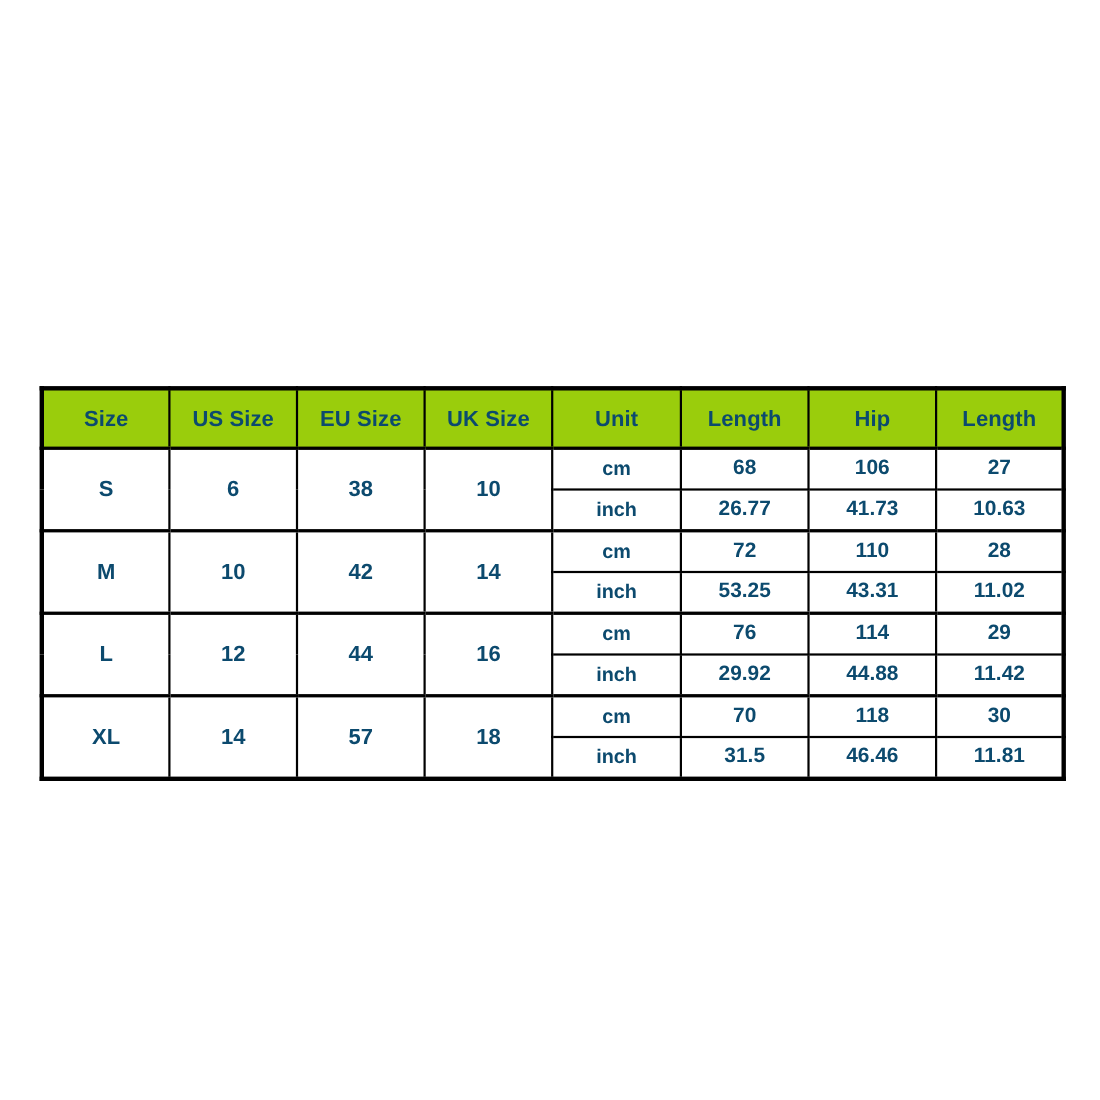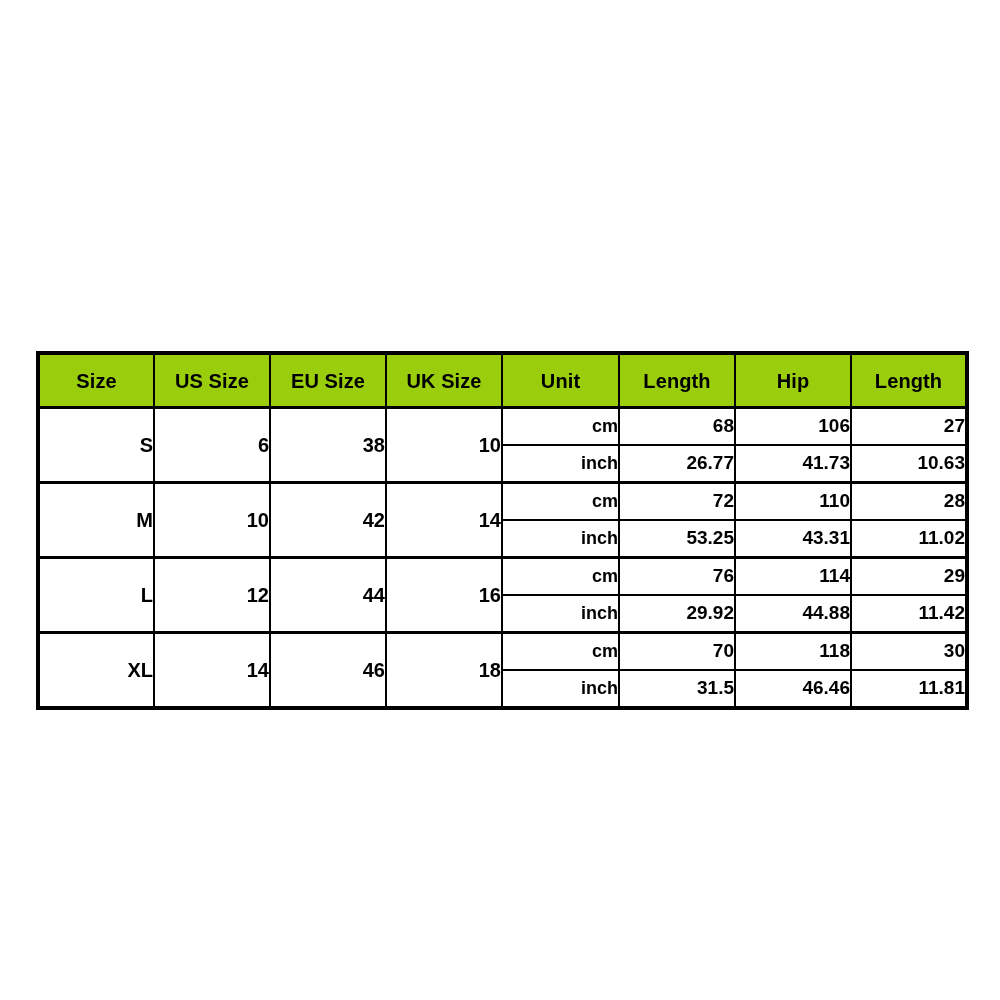--- a/index.html
+++ b/index.html
@@ -40,38 +40,37 @@
   table.size-chart col.c-unit   { width: 117px; }
   table.size-chart col.c-waist  { width: 116px; }
   table.size-chart col.c-hip    { width: 116px; }
   table.size-chart col.c-length { width: 116px; }
 
   table.size-chart th,
   table.size-chart td {
     border: 2px solid #000000;
     text-align: center;
     vertical-align: middle;
-    color: #000000;
+    color: #0c4a6e;
     font-weight: bold;
     padding: 0;
     line-height: 1.1;
   }
 
   table.size-chart thead th {
     background: #9ACD0C;
     height: 51px;
     font-size: 20px;
     letter-spacing: 0.1px;
   }
 
   table.size-chart tbody td {
     height: 35px;
     font-size: 19px;
     background: #ffffff;
-    text-align: right;
   }
 
   table.size-chart td.span-cell {
     font-size: 20px;
   }
 
   table.size-chart td.unit-cell {
     font-size: 18px;
   }
 
@@ -157,21 +156,21 @@
       <tr>
         <td class="unit-cell">inch</td>
         <td>29.92</td>
         <td>44.88</td>
         <td>11.42</td>
       </tr>
 
       <tr class="group-start">
         <td class="span-cell" rowspan="2">XL</td>
         <td class="span-cell" rowspan="2">14</td>
-        <td class="span-cell" rowspan="2">46</td>
+        <td class="span-cell" rowspan="2">57</td>
         <td class="span-cell" rowspan="2">18</td>
         <td class="unit-cell">cm</td>
         <td>70</td>
         <td>118</td>
         <td>30</td>
       </tr>
       <tr>
         <td class="unit-cell">inch</td>
         <td>31.5</td>
         <td>46.46</td>

